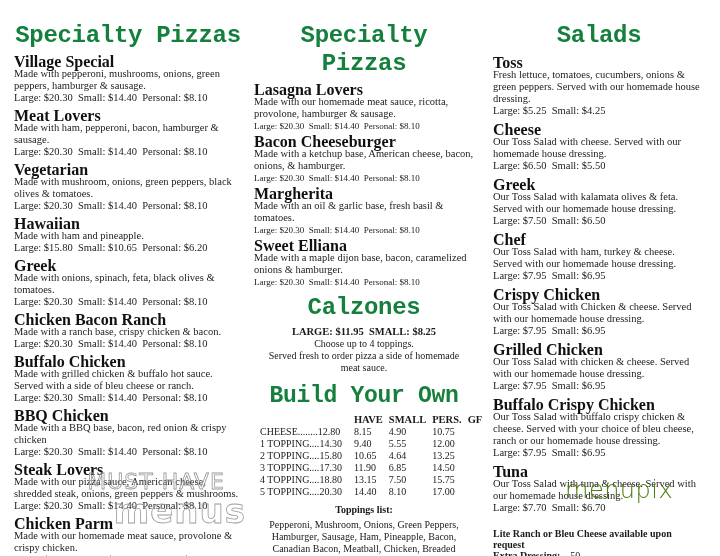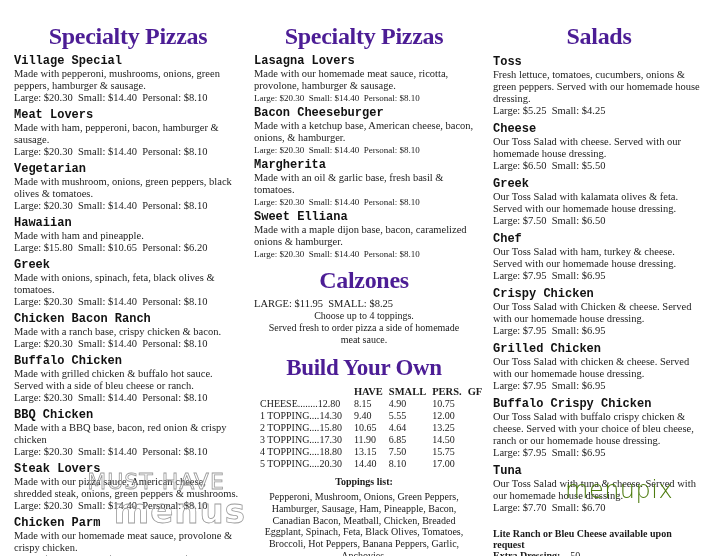--- a/index.html
+++ b/index.html
@@ -4,39 +4,39 @@
 <style>
   * { box-sizing: border-box; margin: 0; padding: 0; }
   html, body { width: 720px; height: 556px; background: #ffffff; overflow: hidden; }
   body { font-family: "DejaVu Serif", "Liberation Serif", serif; color: #1a1a1a; position: relative; }
   .page { position: absolute; left: 0; top: 0; width: 720px; height: 556px; }
   .col { position: absolute; top: 0; }
   .col1 { left: 14px; width: 228px; }
   .col2 { left: 254px; width: 220px; }
   .col3 { left: 493px; width: 212px; }
   .section-title {
-    font-family: Liberation Serif, serif;
-    font-weight: bold; text-align: center; color: #4c1d95;
+    font-family: Liberation Mono, monospace;
+    font-weight: bold; text-align: center; color: #15803d;
     font-size: 24px; letter-spacing: -0.3px; line-height: 28px;
   }
   .col1 .section-title { margin-top: 22px; margin-bottom: 5px; }
   .col2 .section-title.first { margin-top: 22px; margin-bottom: 5px; }
   .col3 .section-title { margin-top: 22px; margin-bottom: 6px; }
   .item { margin-bottom: 5px; }
   .item-name {
-    font-family: Liberation Mono, monospace;
-    font-weight: bold; font-size: 12px; line-height: 13px; color: #111;
+    font-family: Liberation Serif, serif;
+    font-weight: bold; font-size: 16px; line-height: 13px; color: #111;
   }
   .item-desc { font-family: "Liberation Serif", serif; font-size: 10.5px; line-height: 12px; color: #222; }
   .item-price { font-family: "Liberation Serif", serif; font-size: 10.5px; line-height: 12px; color: #222; white-space: pre; }
   .col2 .item-price { font-size: 9px; }
   .col2 .item { margin-bottom: 3px; }
   .col3 .item { margin-bottom: 6px; }
   .calzone-title { margin-top: 6px; margin-bottom: 4px; }
-  .calzone-price { font-family: "Liberation Serif", serif; font-weight: normal; font-size: 10.5px; line-height: 12px; white-space: pre; }
+  .calzone-price { text-align: center; font-family: "Liberation Serif", serif; font-weight: bold; font-size: 10.5px; line-height: 12px; white-space: pre; }
   .calzone-desc { text-align: center; font-family: "Liberation Serif", serif; font-size: 10px; line-height: 12px; padding: 0 6px; }
   .byo-title { margin-top: 8px; margin-bottom: 4px; font-size: 23px; }
   table.byo { margin-left: 6px; border-collapse: collapse; font-family: "Liberation Serif", serif; font-size: 10px; line-height: 12px; }
   table.byo th { font-weight: bold; font-size: 10.5px; text-align: left; padding: 0 6px 0 0; }
   table.byo td { padding: 0 8px 0 0; white-space: nowrap; }
   table.byo td.lbl { padding-right: 12px; }
   .toppings-title { text-align: center; font-family: "Liberation Serif", serif; font-weight: bold; font-size: 10px; line-height: 14px; margin-top: 5px; margin-bottom: 2px; }
   .toppings-list { text-align: center; font-family: "Liberation Serif", serif; font-size: 10px; line-height: 11.8px; padding: 0 4px; }
   .extras { margin-top: 14px; font-family: "Liberation Serif", serif; font-size: 10px; line-height: 11px; }
   .extras .bold { font-weight: bold; }

